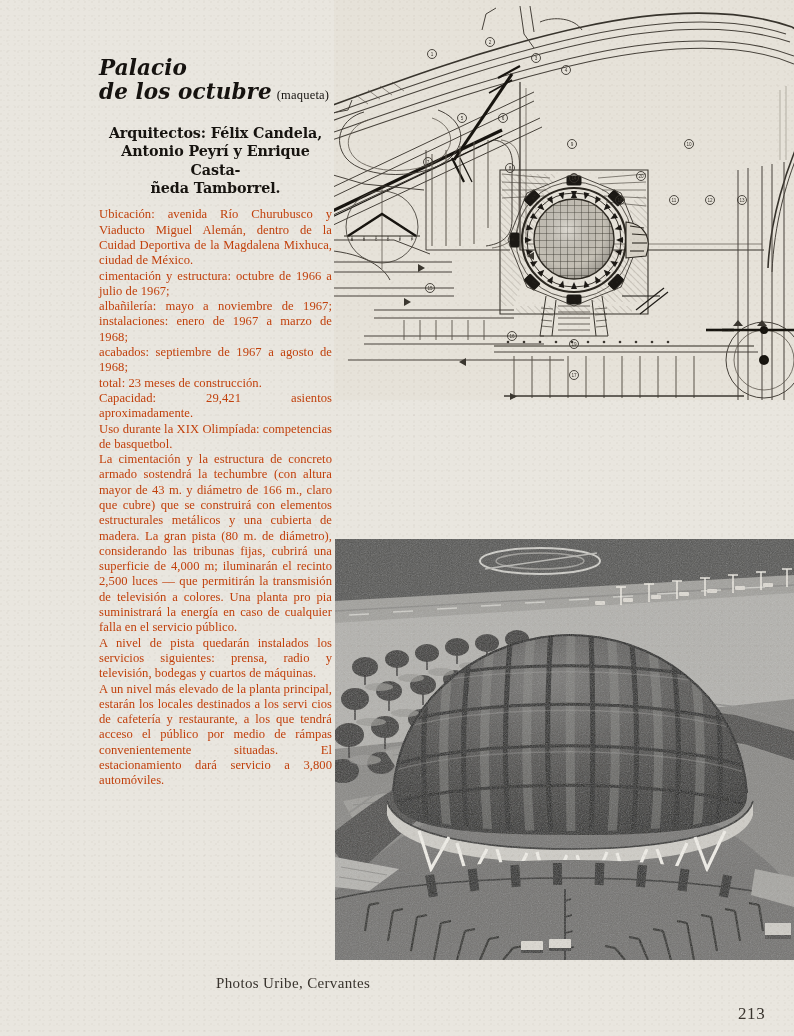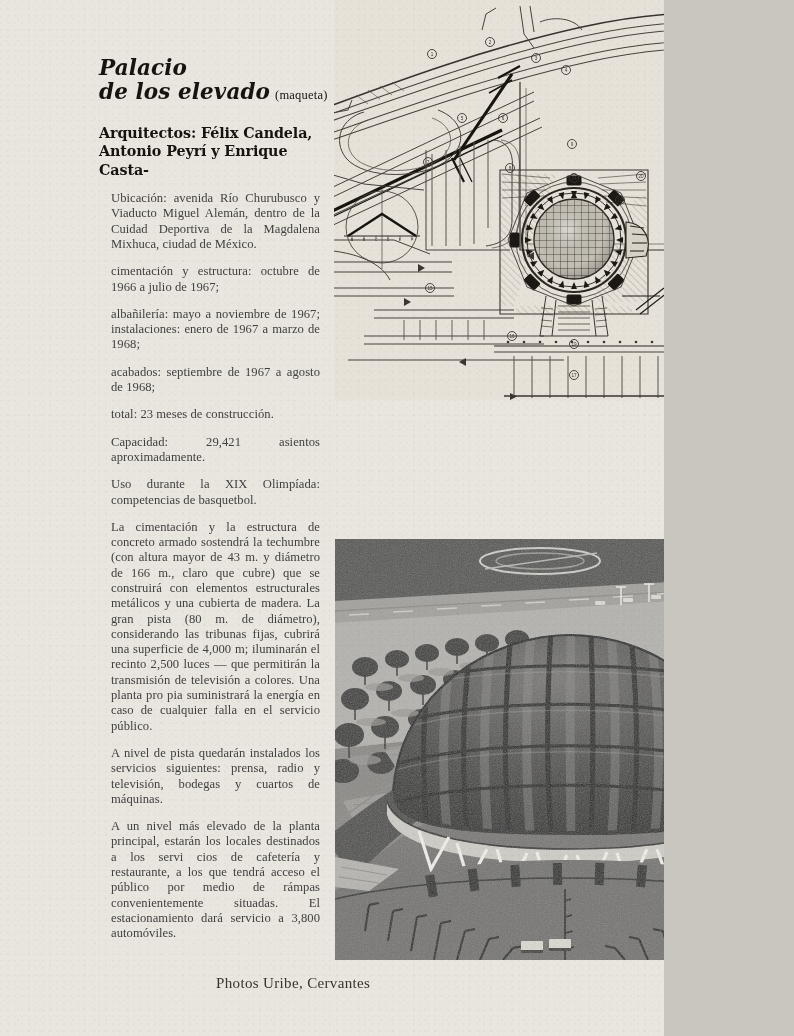--- a/index.html
+++ b/index.html
@@ -2,21 +2,21 @@
 <html><head>
 <meta charset="utf-8">
 <style>
   html, body {
     margin: 0;
     padding: 0;
     background: #c9c6c0;
   }
   .page {
     position: relative;
-    width: 664px;
+    width: 794px;
     height: 1036px;
     background: #e9e6df;
     overflow: hidden;
     font-family: "Liberation Serif", serif;
     color: #2a2622;
   }
   
   .page::before {
     content: "";
     position: absolute;
@@ -61,30 +61,30 @@
   }
   .architects {
     font-family: "DejaVu Serif", serif;
     font-weight: 700;
     font-size: 14.3px;
     line-height: 1.28;
     color: #16130f;
     margin: 20px 0 10px 0;
     letter-spacing: -0.1px;
   }
-  .architects .a-line { display: block; }
+  .architects .a-line { display: block; text-align: center; }
 
   .body p {
-    margin: 12px;
+    margin: 0;
     font-size: 12.6px;
     line-height: 1.215;
     text-align: justify;
     text-justify: inter-word;
     letter-spacing: 0.05px;
-    color: #404040;
+    color: #c2410c;
     hyphens: manual;
   }
   .body p.last-of-par { text-align: left; }
 
   
   .plan {
     position: absolute;
     left: 334px;
     top: 0;
     width: 460px;
@@ -571,26 +571,27 @@
         <line x1="64" y1="53" x2="64" y2="56"></line>
           <line x1="76" y1="53" x2="76" y2="56"></line>
       </g>
     </svg>
   </div>
 
   <div class="textcol">
 
     <h1 class="title">
       <span class="t-line">Palacio</span>
-      <span class="t-line"><span>de los elevado</span><span class="maqueta">(maqueta)</span></span>
+      <span class="t-line"><span>de los octubre</span><span class="maqueta">(maqueta)</span></span>
     </h1>
 
     <div class="architects">
       <span class="a-line">Arquitectos: Félix Candela,</span>
       <span class="a-line">Antonio Peyrí y Enrique Casta-</span>
+      <span class="a-line">ñeda Tamborrel.</span>
     </div>
 
     <div class="body">
       <p>Ubicación: avenida Río Churubusco y Viaducto Miguel Alemán, dentro de la Cuidad Deportiva de la Magdalena Mixhuca, ciudad de México.</p>
       <p>cimentación y estructura: octubre de 1966 a julio de 1967;</p>
       <p>albañilería: mayo a noviembre de 1967; instalaciones: enero de 1967 a marzo de 1968;</p>
       <p>acabados: septiembre de 1967 a agosto de 1968;</p>
       <p class="last-of-par">total: 23 meses de construcción.</p>
       <p>Capacidad: 29,421 asientos aproximadamente.</p>
       <p>Uso durante la XIX Olimpíada: competencias de basquetbol.</p>

